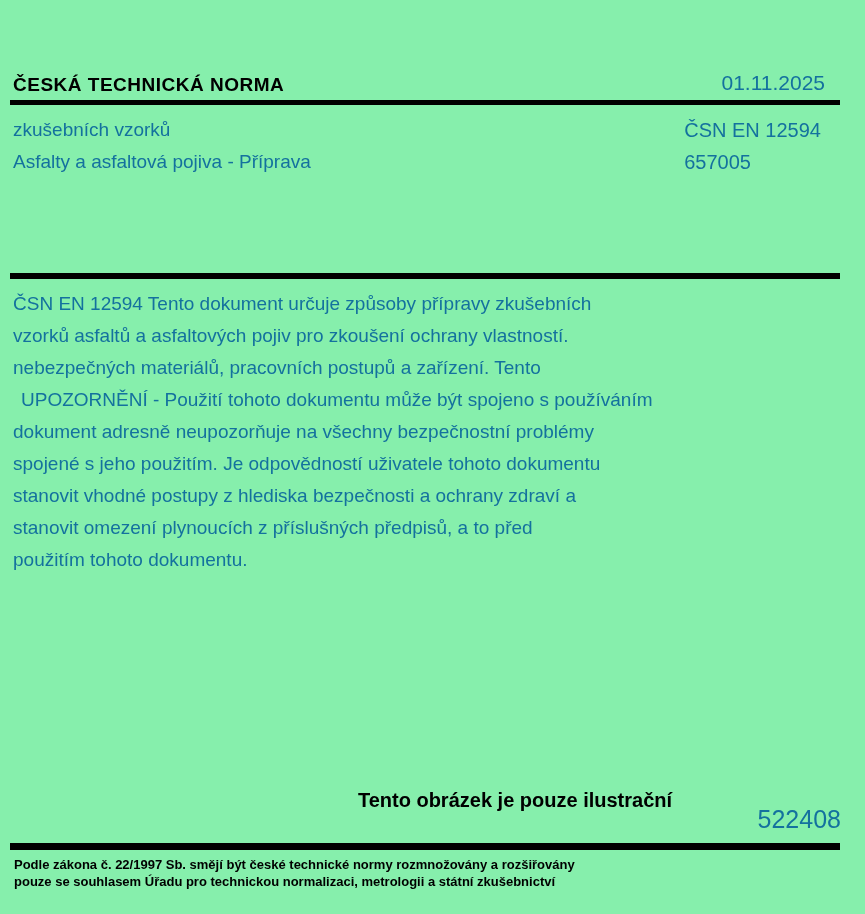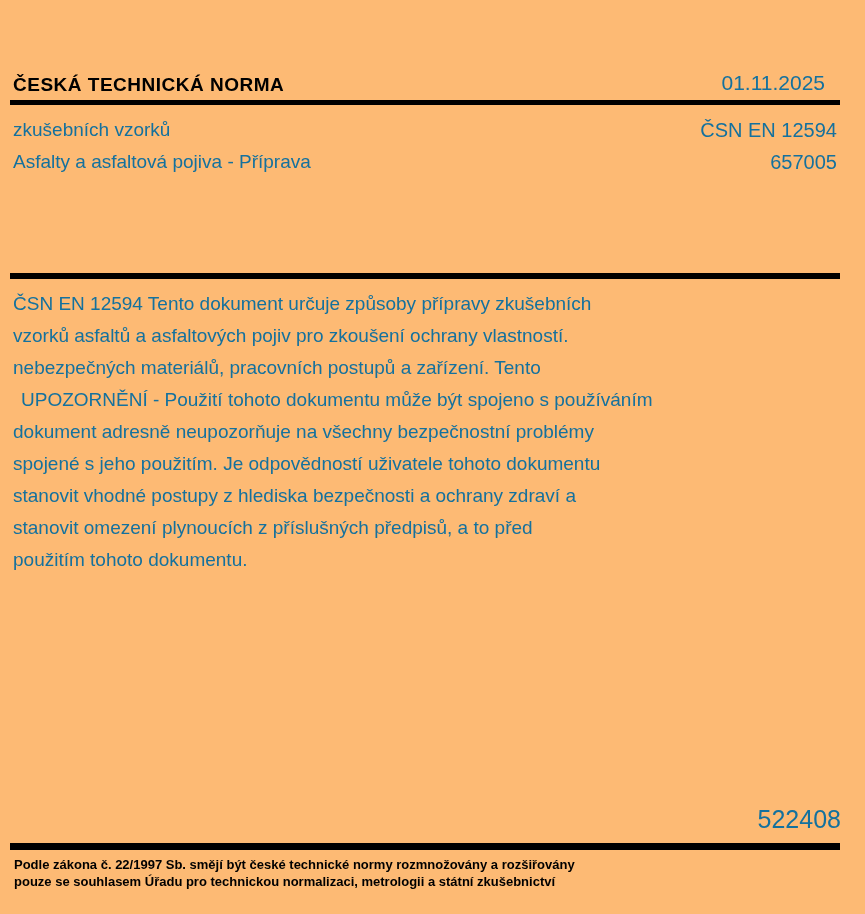--- a/index.html
+++ b/index.html
@@ -5,21 +5,21 @@
   html, body {
     margin: 0;
     padding: 0;
     background: #ffffff;
     font-family: "Liberation Sans", sans-serif;
   }
   .page {
     position: relative;
     width: 865px;
     height: 914px;
-    background: #fdba74;
+    background: #86efac;
     overflow: hidden;
     color: #000000;
   }
   .accent { color: #14719E; }
 
   
   .masthead-title {
     position: absolute;
     top: 74px;
     left: 13px;
@@ -52,24 +52,23 @@
     position: absolute;
     top: 114px;
     left: 13px;
     font-size: 19px;
     line-height: 32px;
     white-space: nowrap;
   }
   .subject-right {
     position: absolute;
     top: 114px;
-    right: 28px;
+    right: 44px;
     font-size: 20px;
     line-height: 32px;
-    text-align: right;
     white-space: nowrap;
   }
 
   
   .abstract {
     position: absolute;
     top: 288px;
     left: 13px;
     right: 25px;
     font-size: 19px;
@@ -136,20 +135,21 @@
     <div class="line">vzorků asfaltů a asfaltových pojiv pro zkoušení ochrany vlastností.</div>
     <div class="line">nebezpečných materiálů, pracovních postupů a zařízení. Tento</div>
     <div class="line indent">UPOZORNĚNÍ - Použití tohoto dokumentu může být spojeno s používáním</div>
     <div class="line">dokument adresně neupozorňuje na všechny bezpečnostní problémy</div>
     <div class="line">spojené s jeho použitím. Je odpovědností uživatele tohoto dokumentu</div>
     <div class="line">stanovit vhodné postupy z hlediska bezpečnosti a ochrany zdraví a</div>
     <div class="line">stanovit omezení plynoucích z příslušných předpisů, a to před</div>
     <div class="line">použitím tohoto dokumentu.</div>
   </div>
 
+  <div class="note">Tento obrázek je pouze ilustrační</div>
 
   <div class="rule rule-3"></div>
   <div class="footer-legal">
     <div>Podle zákona č. 22/1997 Sb. smějí být české technické normy rozmnožovány a rozšiřovány</div>
     <div>pouze se souhlasem Úřadu pro technickou normalizaci, metrologii a státní zkušebnictví</div>
   </div>
   <div class="footer-number accent">522408</div>
 
 </div>
 

